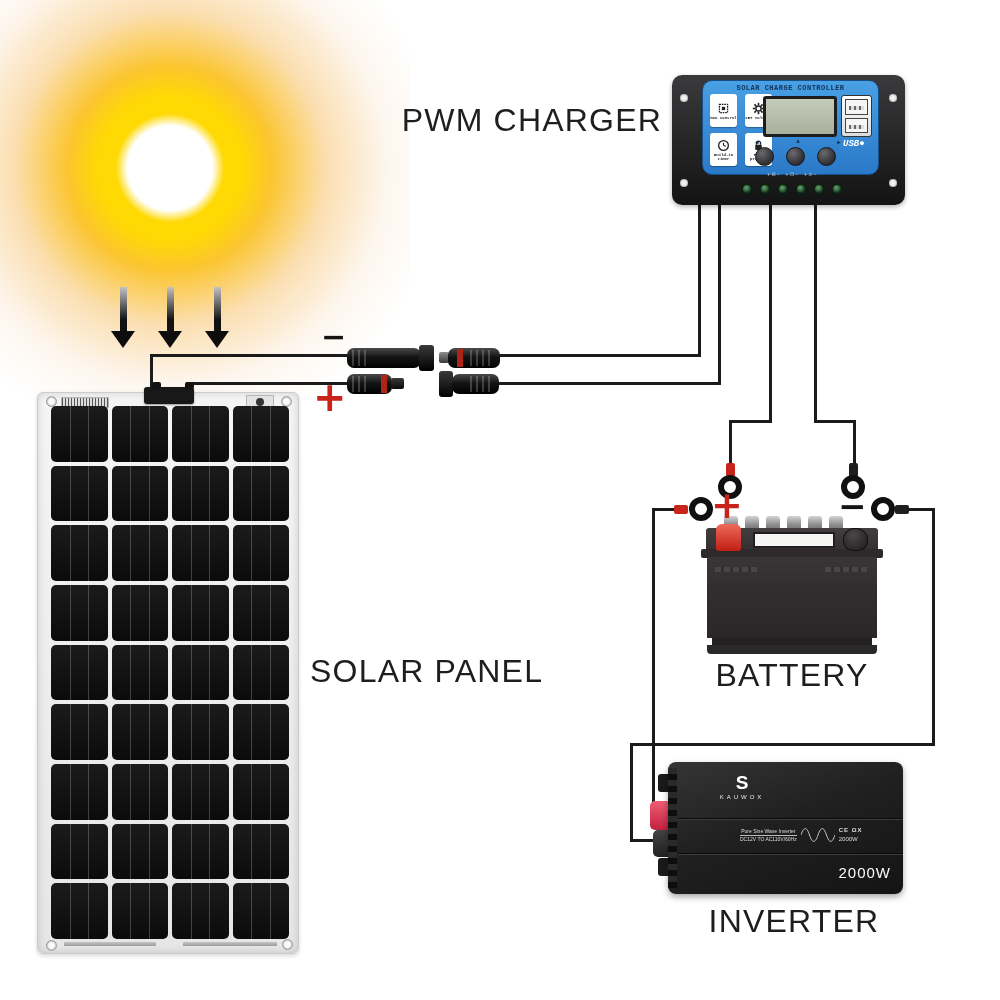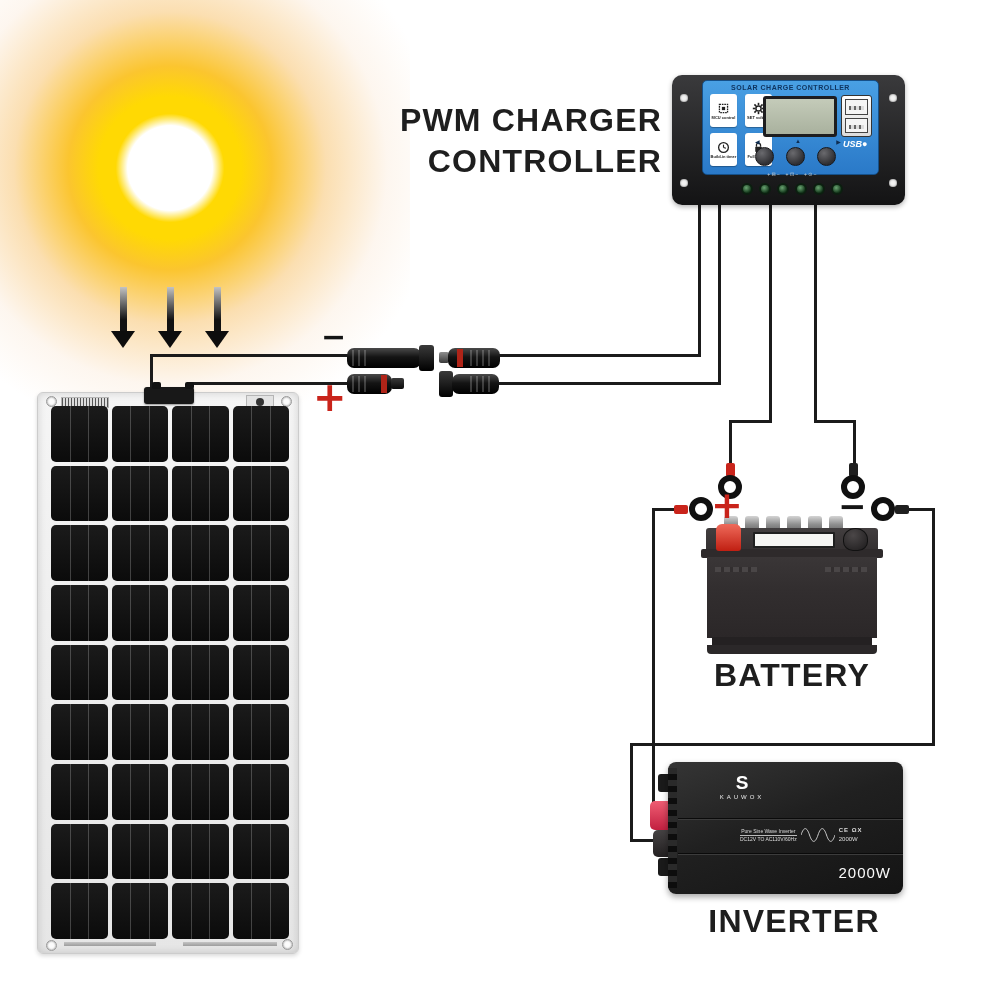--- a/index.html
+++ b/index.html
@@ -50,22 +50,22 @@
   .pstrip{position:absolute;top:549px;height:4px;background:linear-gradient(#c4c4c4,#9d9d9d);}
   .jbox{position:absolute;left:106px;top:-6px;width:50px;height:17px;background:#181818;border-radius:3px;
     box-shadow:0 1px 2px rgba(0,0,0,.4);}
   .jbox::before,.jbox::after{content:"";position:absolute;top:-5px;width:9px;height:7px;background:#121212;border-radius:2px;}
   .jbox::before{left:8px;}.jbox::after{left:41px;}
 
   
   .controller{position:absolute;left:672px;top:75px;width:233px;height:130px;z-index:2;
     background:linear-gradient(#3a3a3c,#131314);border-radius:10px;box-shadow:0 2px 5px rgba(0,0,0,.3);}
   .c-hole{position:absolute;width:8px;height:8px;border-radius:50%;background:#f2f2f2;box-shadow:inset 0 0 2px #555;}
-  .c-face{position:absolute;left:30px;top:5px;width:175px;height:93px;border-radius:5px;border:1px solid #155089;
-    background:linear-gradient(#49a0e4,var(--controller-blue,#2a79c8));}
+  .c-face{position:absolute;left:30px;top:5px;width:175px;height:93px;border-radius:10px;border:1px solid #155089;
+    background:linear-gradient(#49a0e4,var(--controller-blue,#2a79c8));font-family:Liberation Mono, monospace;}
   .c-title{margin-top:3px;text-align:center;font-size:7px;font-weight:bold;color:#0f3560;letter-spacing:.5px;}
   .c-feats{position:absolute;left:7px;top:13px;display:grid;grid-template-columns:27px 27px;gap:6px 8px;}
   .feat{width:27px;height:33px;background:#fff;border-radius:3px;display:flex;flex-direction:column;
     align-items:center;justify-content:center;gap:1px;box-shadow:0 1px 1px rgba(0,0,0,.3);}
   .feat svg{width:13px;height:13px;display:block;}
   .flabel{font-size:4px;line-height:4px;color:#222;text-align:center;font-weight:bold;}
   .c-lcd{position:absolute;left:60px;top:15px;width:74px;height:41px;border:3px solid #1d1d1f;border-radius:3px;
     background:linear-gradient(var(--lcd,#c4cbb9),#a9b19e);box-sizing:border-box;}
   .c-glyphs{position:absolute;left:52px;top:57px;width:86px;display:flex;justify-content:space-between;
     font-size:6px;color:#0e2d52;}
@@ -120,21 +120,21 @@
   .inv-brandname{display:block;font-size:6px;letter-spacing:3px;color:#eaeaea;}
   .inv-seam{position:absolute;left:10px;right:0;height:1px;background:#0a0a0a;border-bottom:1px solid #3c3c3c;}
   .inv-spec{position:absolute;left:72px;top:62px;display:flex;align-items:center;gap:4px;color:#ddd;}
   .spec-text{text-align:center;font-size:5px;line-height:7px;white-space:nowrap;}
   .spec-text .u{border-bottom:1px solid #bbb;display:block;}
   .spec-right{font-size:6px;line-height:9px;text-align:left;white-space:nowrap;}
   .spec-right b{letter-spacing:1px;}
   .inv-power{position:absolute;right:12px;bottom:13px;font-size:15px;letter-spacing:1px;color:#fafafa;}
 
   
-  .lbl{position:absolute;color:#1e1e1e;font-size:32px;letter-spacing:1.2px;z-index:4;white-space:nowrap;font-weight:bold;}
+  .lbl{position:absolute;color:#1e1e1e;font-size:32px;letter-spacing:1.2px;z-index:4;white-space:nowrap;}
   .lbl-controller{left:312px;top:100px;width:350px;text-align:right;line-height:41px;}
   .lbl-solar{left:310px;top:653px;}
   .lbl-battery{left:692px;top:657px;width:200px;text-align:center;}
   .lbl-inverter{left:694px;top:903px;width:200px;text-align:center;}
   .sign{position:absolute;font-weight:700;line-height:1;z-index:4;font-family:"DejaVu Sans",sans-serif;}
   .sign.red{color:var(--accent-red,#c9241b);}
   .sign.blk{color:#141414;}
 </style>
 </head>
 <body>
@@ -372,22 +372,22 @@
       <div class="spec-right">
         <b>CE ΩX</b><br>
         <span>2000W</span>
       </div>
     </div>
     <div class="inv-power">2000W</div>
   </div>
 
   <div class="lbl lbl-controller">
     <div>PWM CHARGER</div>
-    <div>CONTROLLER</div>
-  </div>
+  </div>
+  <div class="lbl lbl-solar">SOLAR PANEL</div>
   <div class="lbl lbl-inverter">INVERTER</div>
   <div class="lbl lbl-battery">BATTERY</div>
 
   <div class="sign blk" style="left:321px;top:322px;font-size:30px;">−</div>
   <div class="sign red" style="left:313px;top:377px;font-size:40px;">+</div>
   <div class="sign red" style="left:711px;top:486px;font-size:38px;">+</div>
   <div class="sign blk" style="left:838px;top:489px;font-size:34px;">−</div>
 
 </div>
 

